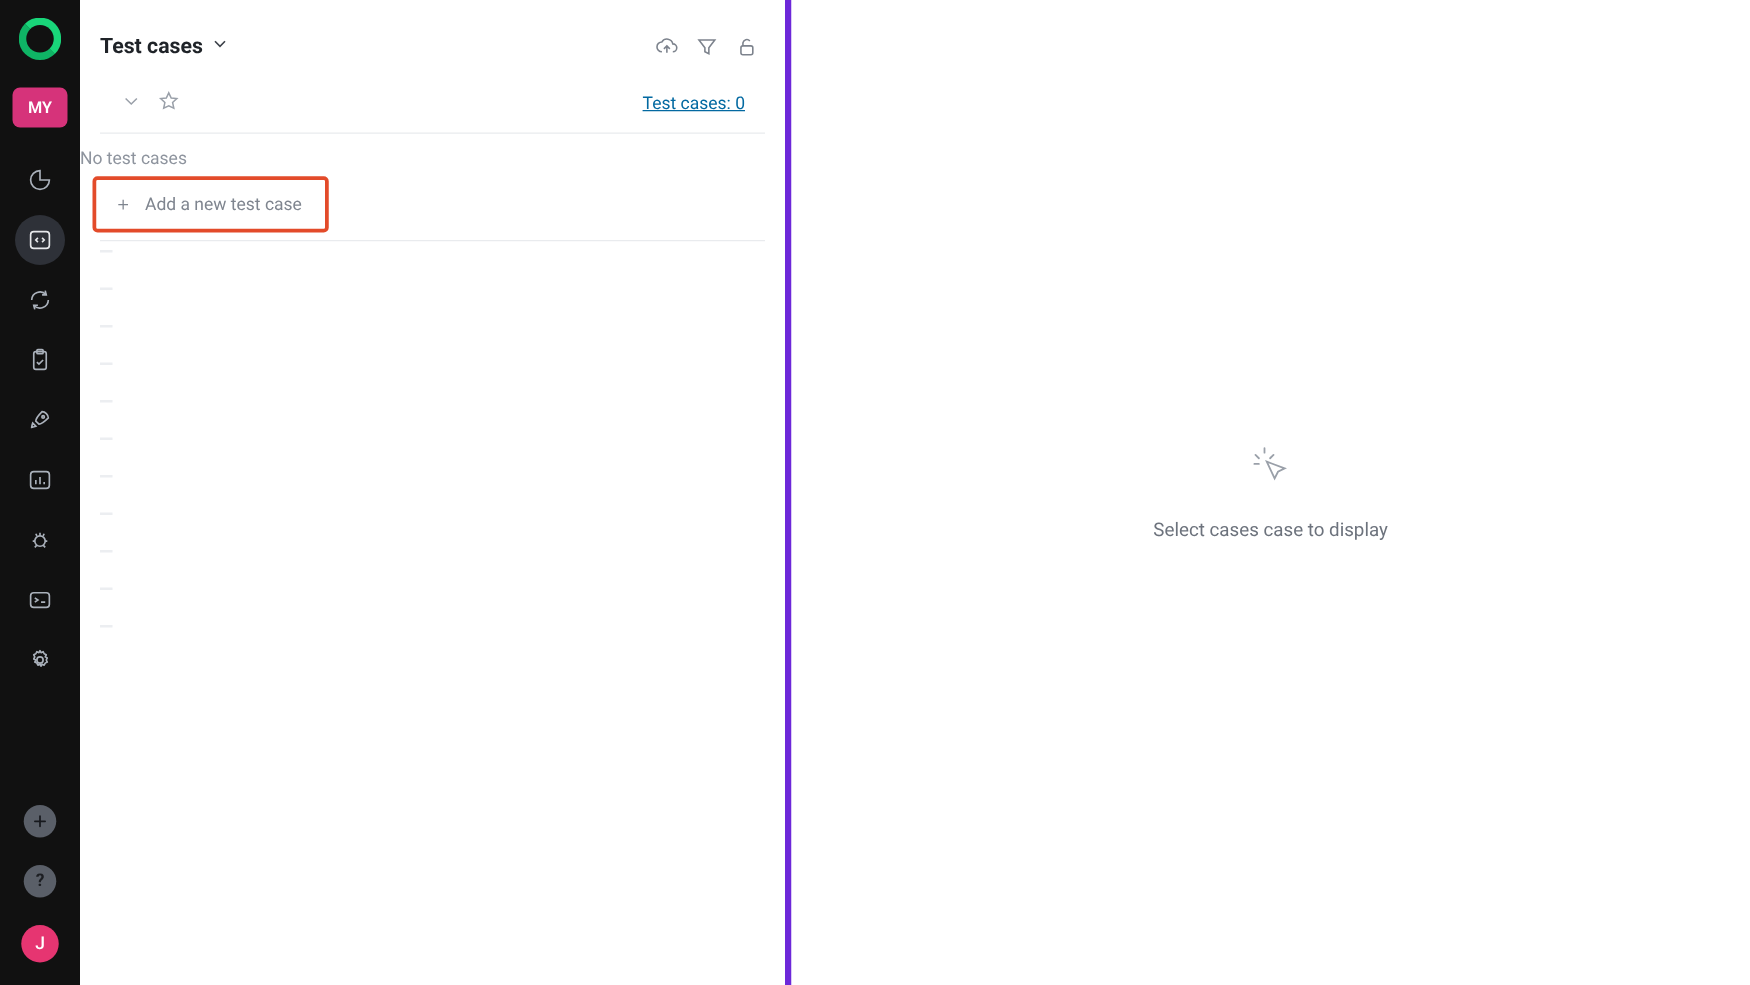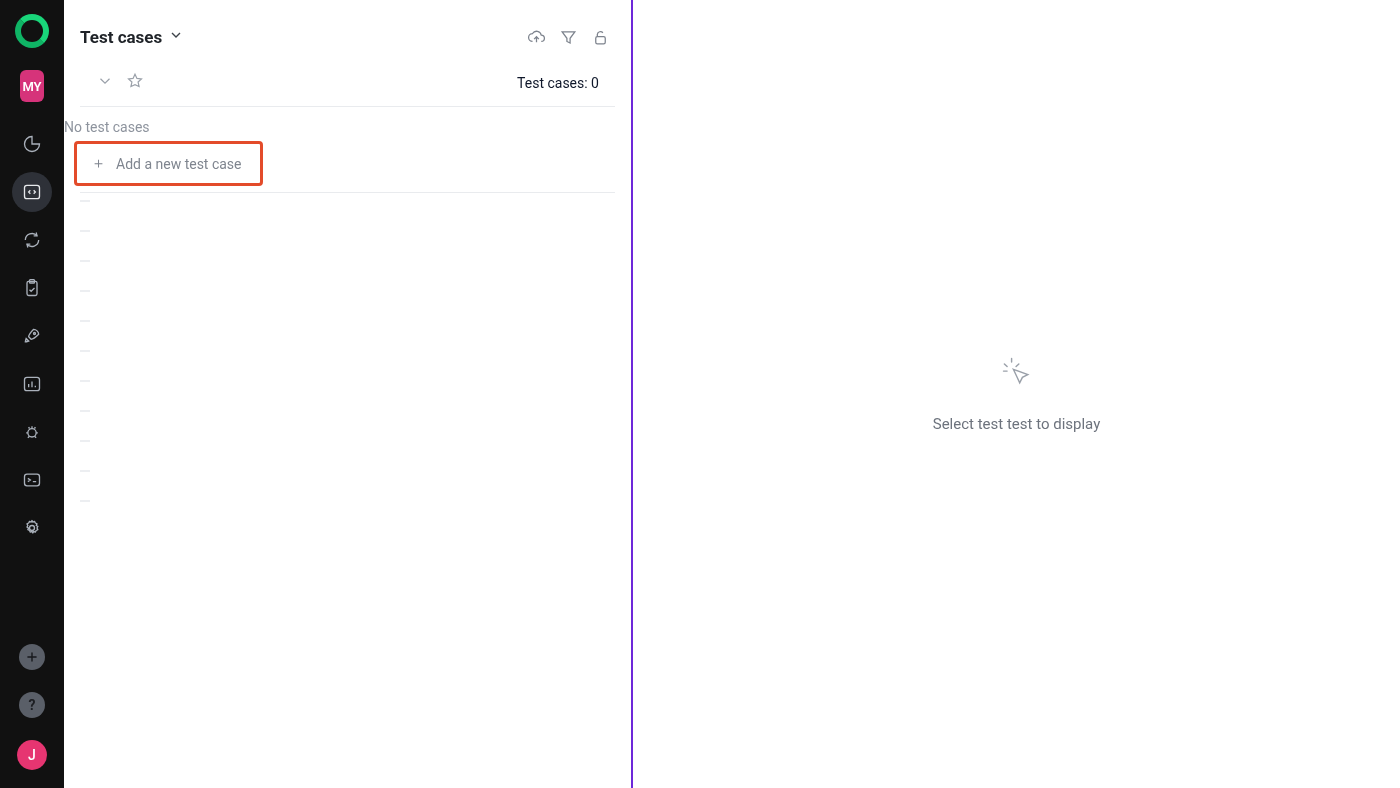--- a/index.html
+++ b/index.html
@@ -3,43 +3,43 @@
 <meta charset="utf-8">
 <style>
 * { margin:0; padding:0; box-sizing:border-box; font-family:-apple-system,BlinkMacSystemFont,"Segoe UI",Roboto,sans-serif; }
 html,body { width:1400px; height:788px; overflow:hidden; background:#fff; }
 
 .app { display:flex; height:788px; }
 
 
 .sidebar { width:64px; background:#111; display:flex; flex-direction:column; align-items:center; padding-top:14px; }
 .logo { width:34px; height:34px; border-radius:50%; border:6px solid #19d67a; border-left-color:#0fb465; border-bottom-color:#0fb465; position:relative; margin-bottom:22px; }
-.project-badge { width:24px; height:32px; border-radius:6px; background:#d6337a; color:#fff; font-size:13px; font-weight:600; display:flex; align-items:center; justify-content:center; margin-bottom:22px; }
+.project-badge { width:44px; height:32px; border-radius:6px; background:#d6337a; color:#fff; font-size:13px; font-weight:600; display:flex; align-items:center; justify-content:center; margin-bottom:22px; }
 .nav-icon { width:40px; height:40px; border-radius:50%; display:flex; align-items:center; justify-content:center; margin-bottom:8px; color:#aab1bb; cursor:pointer; }
 .nav-icon.active { background:#2e3138; color:#e6e8eb; }
 .nav-icon svg { width:20px; height:20px; stroke:currentColor; fill:none; stroke-width:1.6; }
 .sidebar-spacer { flex:1; }
 .circ-btn { width:26px; height:26px; border-radius:50%; background:#5a5f68; color:#111; display:flex; align-items:center; justify-content:center; margin-bottom:22px; cursor:pointer; font-weight:700; font-size:15px; }
 .help-btn { width:26px; height:26px; border-radius:50%; background:#5a5f68; color:#1c1e22; display:flex; align-items:center; justify-content:center; margin-bottom:22px; cursor:pointer; font-weight:700; font-size:14px; }
 .user-avatar { width:30px; height:30px; border-radius:50%; background:#e63571; color:#fff; display:flex; align-items:center; justify-content:center; font-size:14px; font-weight:500; margin-bottom:18px; cursor:pointer; }
 
 
-.list-panel { width:569px; border-right:2px solid #6d28d9; display:flex; flex-direction:column; position:relative; }
+.list-panel { width:569px; border-right:5px solid #6d28d9; display:flex; flex-direction:column; position:relative; }
 .list-header { display:flex; align-items:center; padding:22px 16px 14px 16px; }
 .page-title { font-size:17px; font-weight:700; color:#1f2328; margin-right:6px; }
 .chev { color:#4a4f57; }
 .hdr-spacer { flex:1; }
 .hdr-icon { width:30px; height:30px; display:flex; align-items:center; justify-content:center; color:#7d838d; cursor:pointer; margin-left:2px; }
 .hdr-icon svg { width:19px; height:19px; stroke:currentColor; fill:none; stroke-width:1.6; }
 
 .list-subhead { display:flex; align-items:center; padding:6px 16px 12px 16px; border-bottom:1px solid #e9ebee; margin:0 16px 0 16px; }
 .list-subhead-inner { display:flex; align-items:center; width:100%; }
 .sub-icon { color:#9aa0a9; margin-right:12px; cursor:pointer; }
 .sub-icon svg { width:18px; height:18px; stroke:currentColor; fill:none; stroke-width:1.6; }
-.count-label { color:#0f172a; font-size:14px; margin-left:auto; }
+.count-label { color:#0369a1; font-size:14px; margin-left:auto;text-decoration:underline; }
 
 .empty-row { color:#8e949e; font-size:14px; padding:12px 0 4px 0; text-align:left; }
 
 .add-row-wrap { margin:0 16px; border-bottom:1px solid #e9ebee; }
 .add-row { display:inline-flex; align-items:center; gap:10px; padding:10px 18px 10px 14px; color:#7f858f; font-size:14px; cursor:pointer; border:3px solid #e34b2a; border-radius:4px; margin:2px 0 6px -6px; }
 .add-row .plus { font-size:15px; color:#7f858f; }
 
 .ghost-ticks { position:absolute; left:16px; top:200px; display:flex; flex-direction:column; gap:28px; }
 .ghost-ticks span { width:10px; height:2px; background:#eceef1; display:block; }
 
@@ -195,16 +195,16 @@
 
   <div class="detail-panel">
     <div class="cursor-ill">
       <svg viewBox="0 0 40 36">
         <g stroke="#9aa0a9" stroke-width="1.6" fill="none" stroke-linecap="round">
           <path d="M14 3v4M6 9l3 3M22 9l-3 3M5 17h4"></path>
           <path d="M16 15l16 6-6 3-3 6-7-15z" fill="#fff"></path>
         </g>
       </svg>
     </div>
-    <div class="detail-msg">Select test test to display</div>
+    <div class="detail-msg">Select cases case to display</div>
   </div>
 
 </div>
 
 </body></html>

